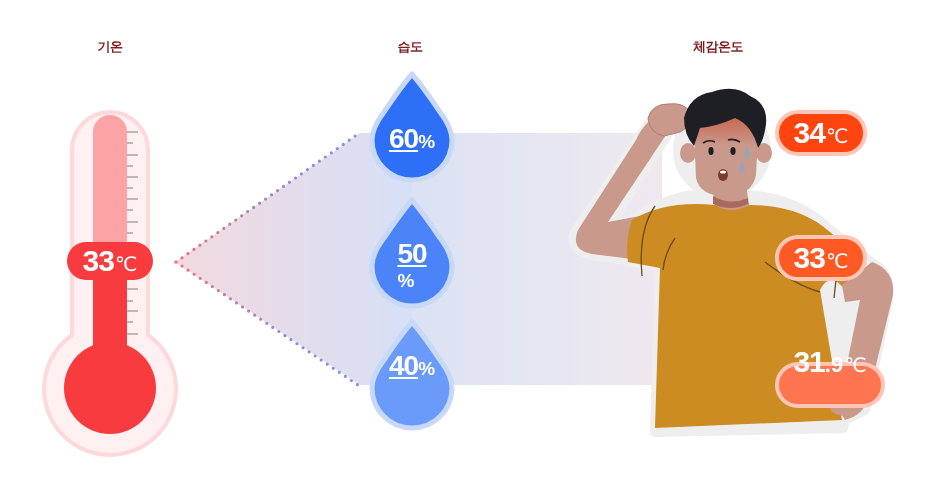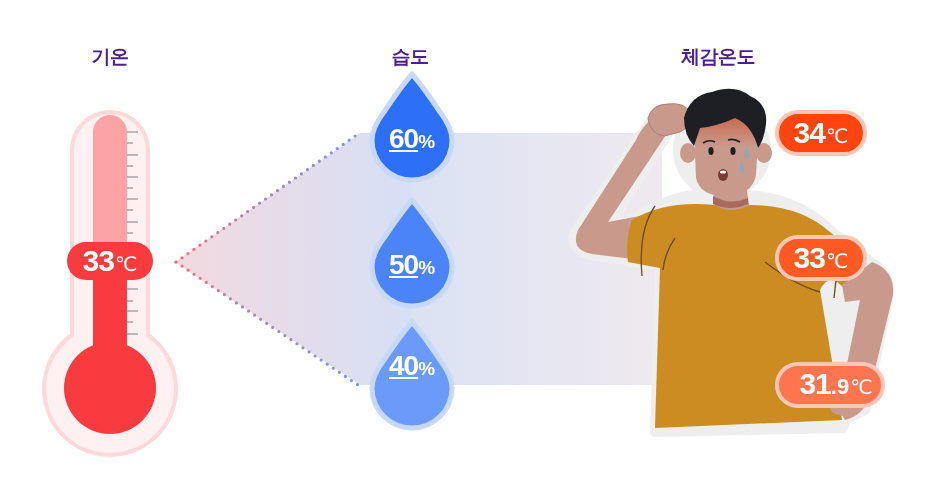--- a/index.html
+++ b/index.html
@@ -1,18 +1,18 @@
 <!DOCTYPE html>
 <html><head>
 <meta charset="utf-8">
 <style>
   html, body { margin: 0; padding: 0; background: #ffffff; }
   body { width: 926px; height: 498px; position: relative; overflow: hidden;
          font-family: "Liberation Sans", "DejaVu Sans", sans-serif; }
-  .heading { position: absolute; top: 44px; font-size: 19px; font-weight: 700; color: #4c1d95;
+  .heading { position: absolute; top: 38px; font-size: 13px; font-weight: 700; color: #7f1d1d;
              transform: translateX(-50%); white-space: nowrap; letter-spacing: -0.5px;
              font-family: "DejaVu Sans", sans-serif; }
   svg.stage { position: absolute; left: 0; top: 0; }
   .pill { position: absolute; transform: translate(-50%, -50%); display: flex; align-items: baseline;
           justify-content: center; color: #fff; font-weight: 700; border-radius: 22px; white-space: nowrap; text-align: center; }
   .pill .big { font-size: 30px; letter-spacing: -1px; }
   .pill .small { font-size: 20px; font-weight: 400; margin-left: 1px; }
   .pill .dec { font-size: 22px; font-weight: 700; }
   .drop-label { position: absolute; transform: translate(-50%, -50%); color: #fff; font-weight: 700;
                 display: flex; align-items: baseline; white-space: nowrap; }
@@ -150,36 +150,36 @@
 
 <div class="pill" style="left:110px; top:261px;">
   <span class="big">33</span>
   <span class="small">℃</span>
 </div>
 
 <div class="drop-label" style="left:412px; top:139px;">
   <span class="num">60</span>
   <span class="pct">%</span>
 </div>
-<div class="drop-label" style="left:412px; top:265px;">
+<div class="drop-label" style="left:412px; top:265px;flex-direction:column;">
   <span class="num">50</span>
   <span class="pct">%</span>
 </div>
 <div class="drop-label" style="left:412px; top:366px;">
   <span class="num">40</span>
   <span class="pct">%</span>
 </div>
 
 <div class="pill" style="left:821px; top:133px;">
   <span class="big">34</span>
   <span class="dec"></span>
   <span class="small">℃</span>
 </div>
 <div class="pill" style="left:821px; top:258px;">
   <span class="big">33</span>
   <span class="dec"></span>
   <span class="small">℃</span>
 </div>
-<div class="pill" style="left:830px; top:384px;margin-left:6px;">
+<div class="pill" style="left:830px; top:362px;">
   <span class="big">31</span>
   <span class="dec">.9</span>
   <span class="small">℃</span>
 </div>
 
 </body></html>

